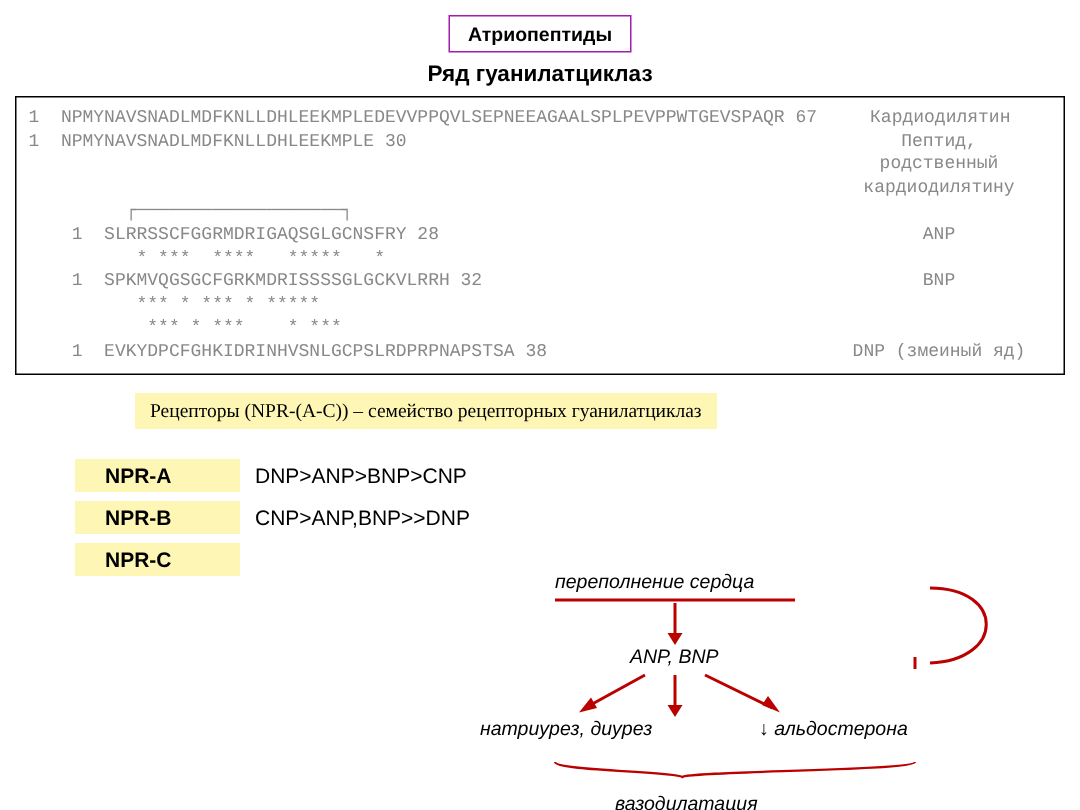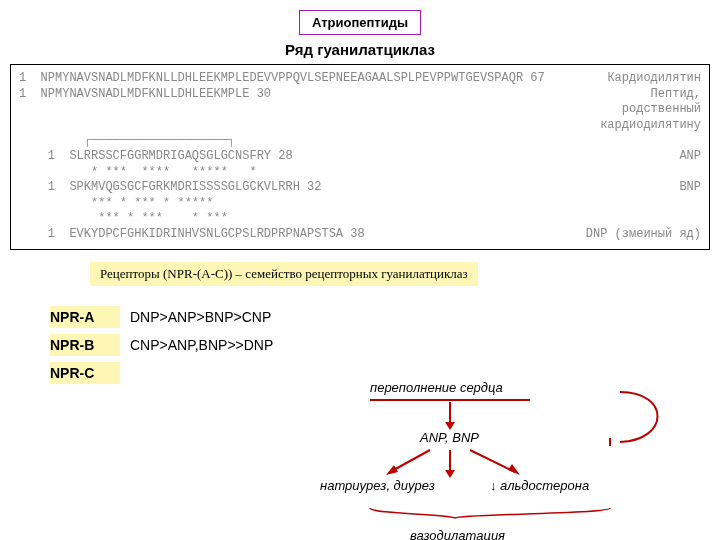--- a/index.html
+++ b/index.html
@@ -35,38 +35,38 @@
     border: 1px solid #000;
     background: #fff;
     font-family: "Courier New", monospace;
     font-size: 12px;
     padding: 6px 8px;
     color: #888;
     line-height: 1.3;
   }
   .seq-line { white-space: pre; display: flex; }
   .seq-seq { flex: 1; }
-  .seq-label { width: 150px; text-align: right; padding-left: 8px; }
+  .seq-label { width: 150px; text-align: center; padding-left: 8px; }
   .receptors-note {
     background: #fdf6b4;
     padding: 4px 10px;
     display: inline-block;
     margin: 12px 0 10px 80px;
     font-size: 13px;
     font-family: Liberation Serif, serif;
   }
   .receptor-table {
     margin-left: 40px;
     margin-top: 10px;
   }
   .receptor-row { display: flex; align-items: flex-start; margin-bottom: 6px; }
   .receptor-name {
     width: 70px;
     background: #fdf6b4;
-    padding: 3px 0;
+    padding: 3px 20px;
     font-weight: bold;
     font-size: 14px;
   }
   .receptor-aff {
     width: 180px;
     padding: 3px 10px;
     font-size: 14px;
   }
   .diagram-area {
     position: absolute;
@@ -139,15 +139,15 @@
     <line x1="90" y1="70" x2="90" y2="92" stroke="#b00" stroke-width="2"></line>
     <polygon points="90,98 85,90 95,90" fill="#b00"></polygon>
     <line x1="110" y1="70" x2="155" y2="92" stroke="#b00" stroke-width="2"></line>
     <polygon points="160,95 148,90 152,84" fill="#b00"></polygon>
 
     <path d="M 10 128 C 10 134 90 134 95 138 C 100 134 250 134 250 128" stroke="#b00" stroke-width="1.5" fill="none"></path>
   </svg>
   <div class="dtext" style="left:10px; top:0px;">переполнение сердца</div>
   <div class="dtext" style="left:60px; top:50px;">ANP, BNP</div>
   <div class="dtext" style="left:-40px; top:98px;">натриурез, диурез</div>
-  <div class="dtext" style="left:130px; top:98px;">↓ альдостерона</div>
+  <div class="dtext" style="left:146px; top:98px;">↓ альдостерона</div>
   <div class="dtext" style="left:50px; top:112px;margin-top:36px;">вазодилатация</div>
 </div>
 
 </body></html>

